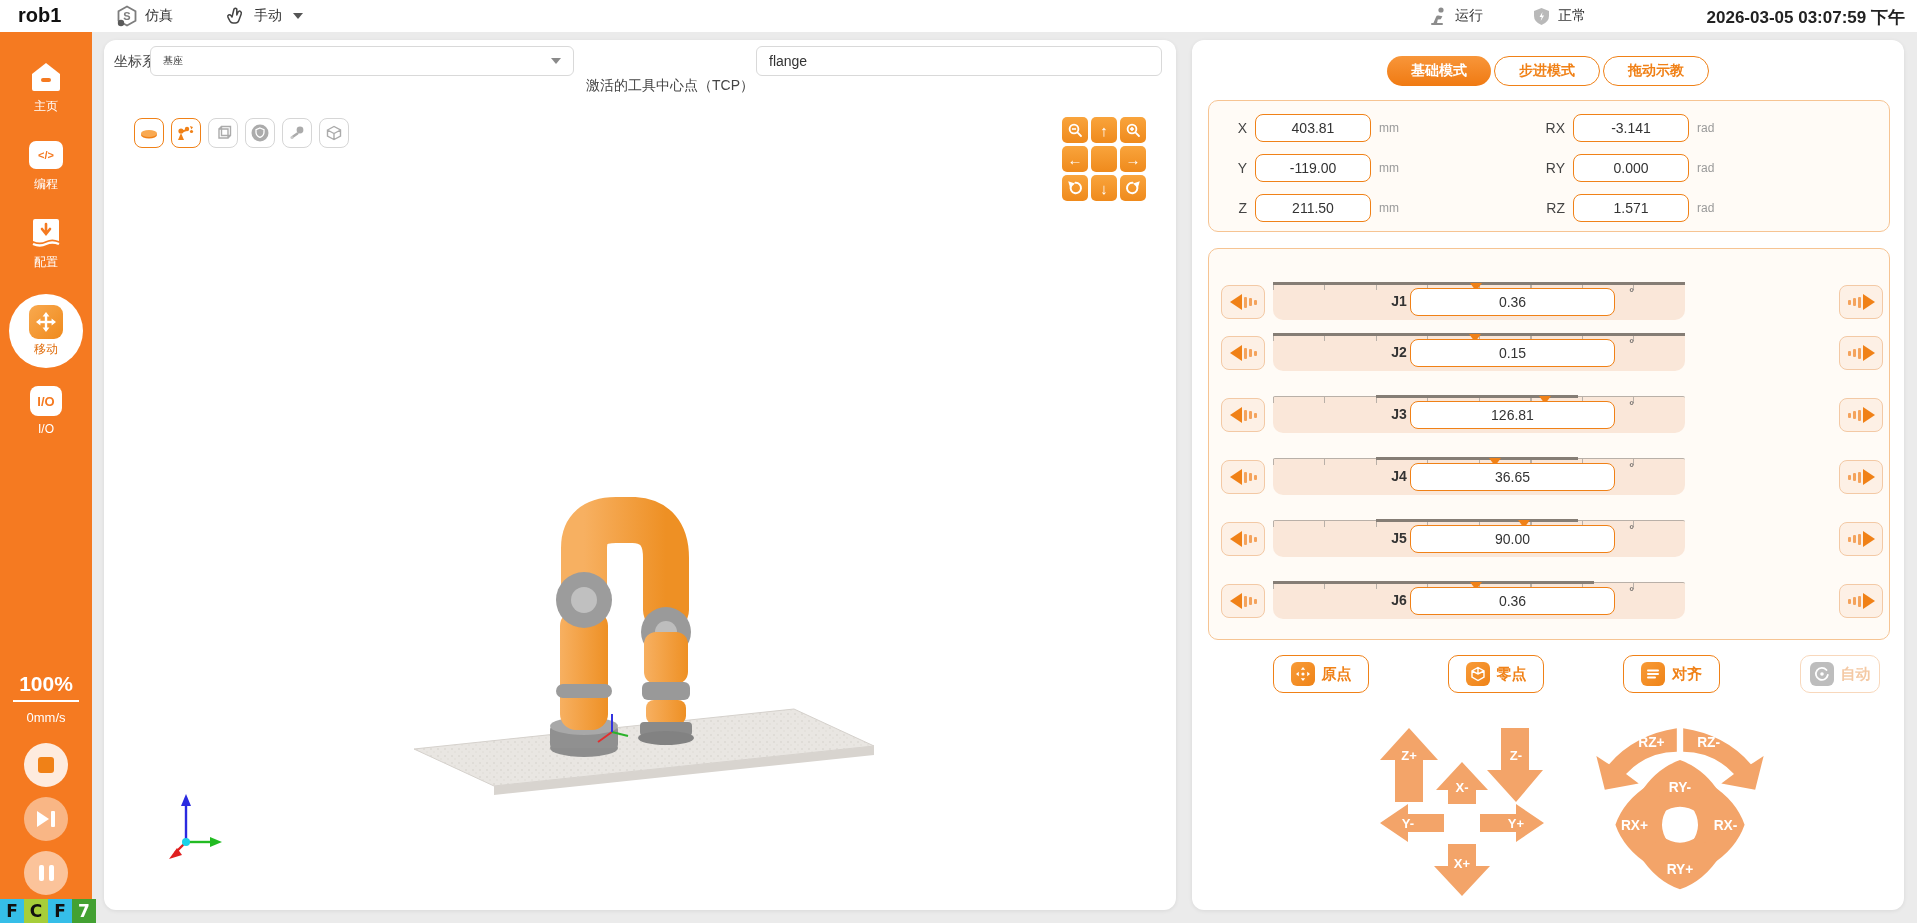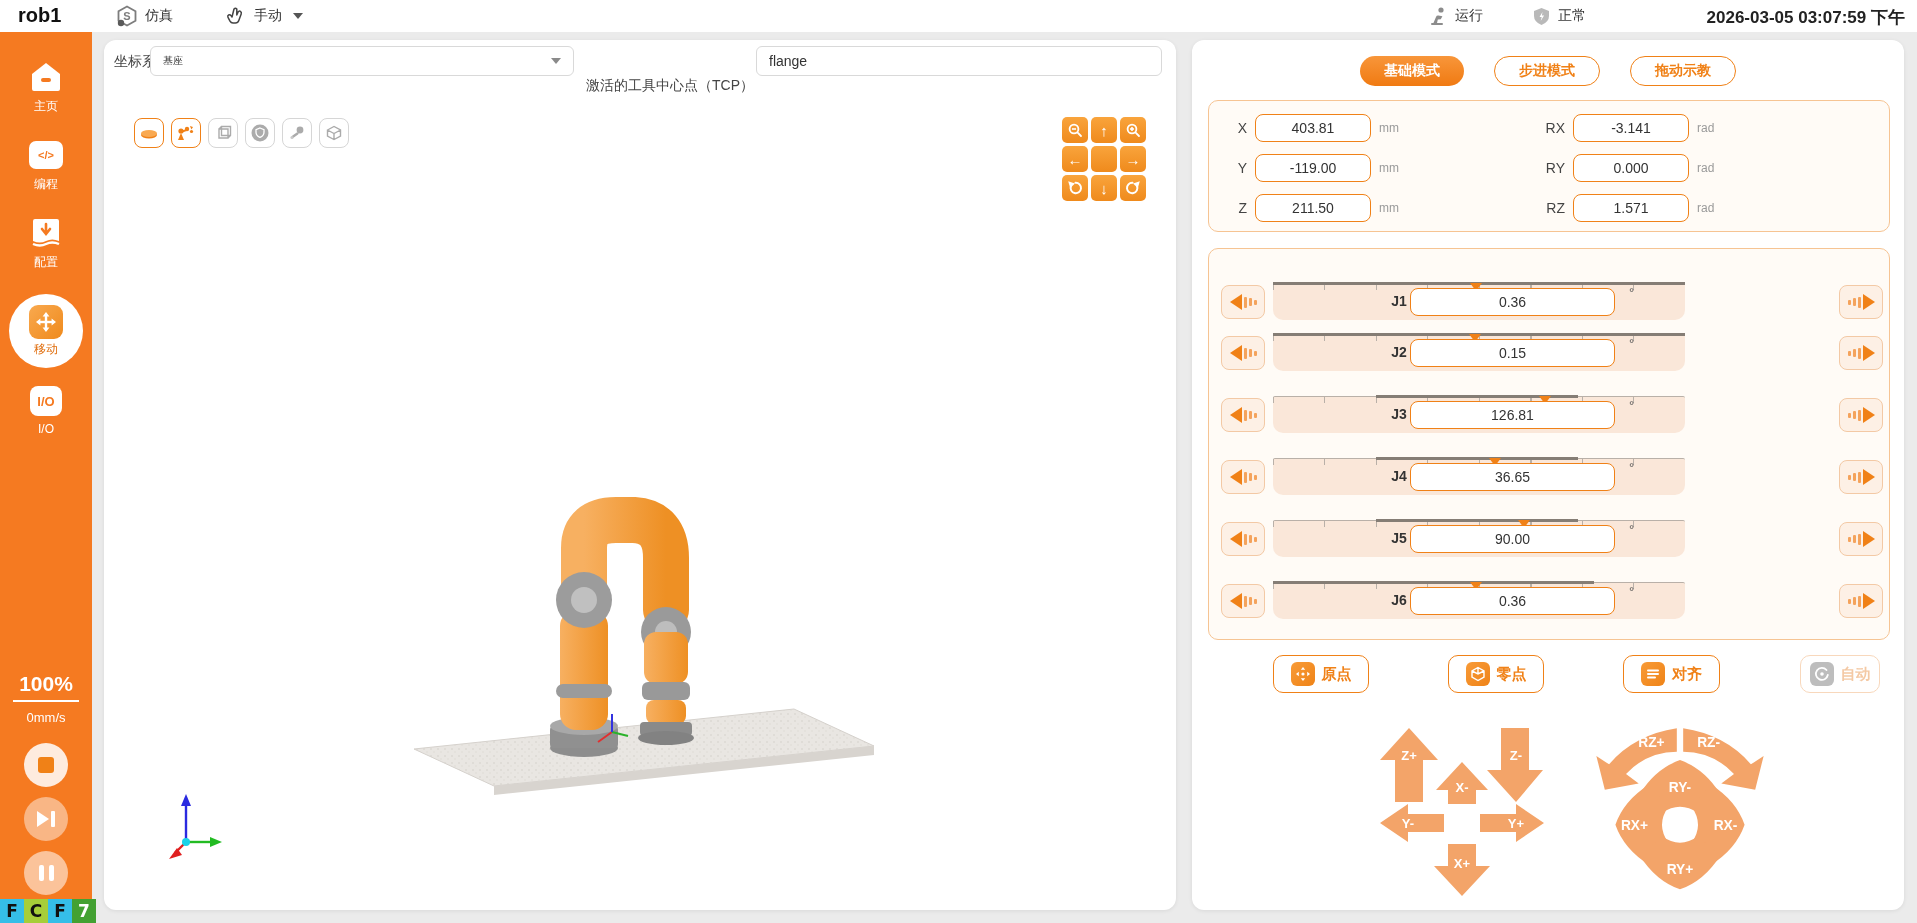--- a/index.html
+++ b/index.html
@@ -49,21 +49,21 @@
   .tool-btn{width:30px;height:30px;border-radius:8px;border:1.5px solid #d6d6d6;background:#fff;display:flex;align-items:center;justify-content:center;cursor:pointer;box-sizing:border-box;}
   .tool-btn.on{border-color:#f08117;}
   
   .zoom-pad{position:absolute;left:958px;top:77px;display:grid;grid-template-columns:repeat(3,26px);grid-auto-rows:26px;gap:3px;}
   .z-btn{border-radius:5px;background:linear-gradient(180deg,#f9a43c,#ef8a1c);display:flex;align-items:center;justify-content:center;
          color:#fff;font-size:15px;font-weight:bold;cursor:pointer;line-height:1;}
   
   .scene{position:absolute;left:290px;top:420px;}
   .triad{position:absolute;left:64px;top:752px;}
   
-  .tabs{position:absolute;left:0;right:0;top:16px;display:flex;justify-content:center;gap:30px;}
+  .tabs{position:absolute;left:0;right:0;top:16px;display:flex;justify-content:center;gap:3px;}
   .tab{height:30px;padding:0 24px;border-radius:16px;border:1.5px solid #f08117;color:#f08117;font-size:14px;font-weight:bold;
        display:flex;align-items:center;cursor:pointer;background:#fff;box-sizing:border-box;}
   .tab.active{background:linear-gradient(180deg,#f8963a,#f07a12);color:#fff;border:none;}
   .pose-box{position:absolute;left:16px;top:60px;width:682px;height:132px;border:1px solid #f6c493;border-radius:10px;background:#fffbf6;box-sizing:border-box;}
   .pose-row{position:absolute;height:28px;display:flex;align-items:center;}
   .pose-lab{font-size:14px;color:#444;width:26px;text-align:right;margin-right:8px;}
   .pose-inp{width:116px;height:28px;border:1.6px solid #f08117;border-radius:8px;text-align:center;font-size:14px;color:#333;background:#fff;box-sizing:border-box;font-family:inherit;}
   .pose-unit{font-size:12px;color:#9a9a9a;margin-left:8px;}
   .joints-box{position:absolute;left:16px;top:208px;width:682px;height:392px;border:1px solid #f6c493;border-radius:10px;background:#fffbf6;box-sizing:border-box;}
   .joint-row{position:absolute;left:0;width:682px;height:42px;}

